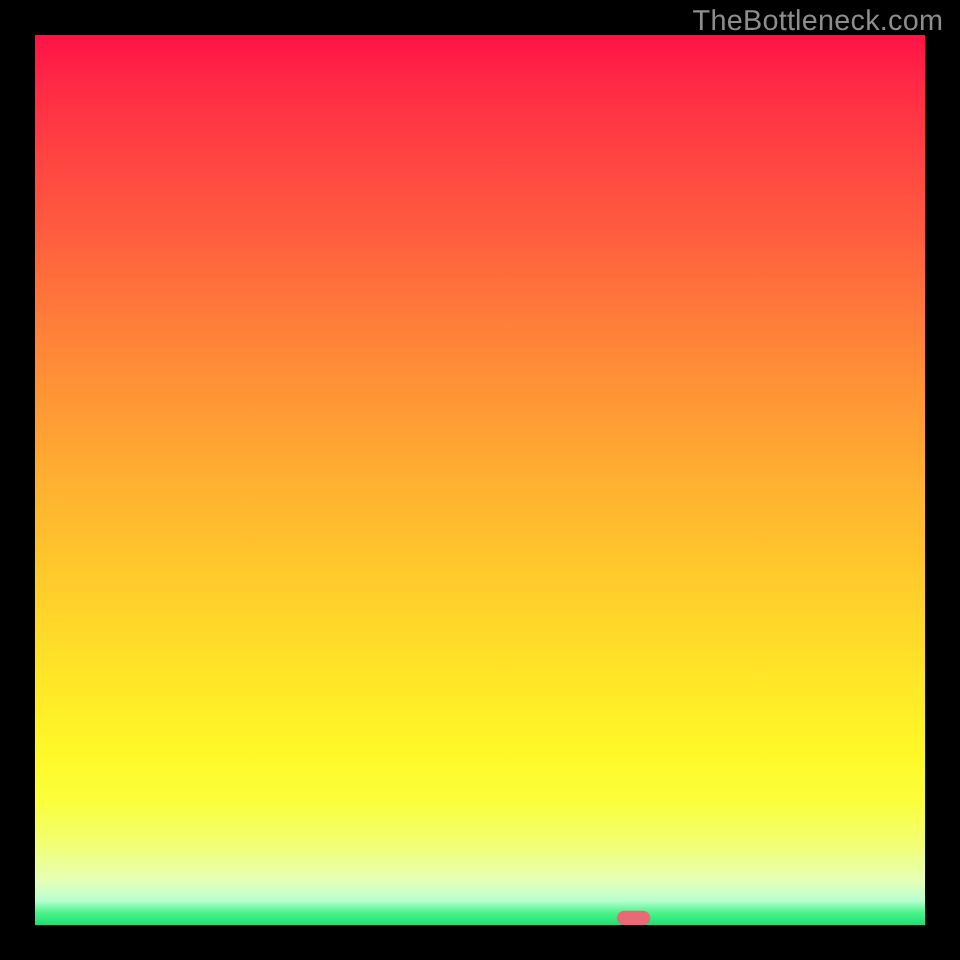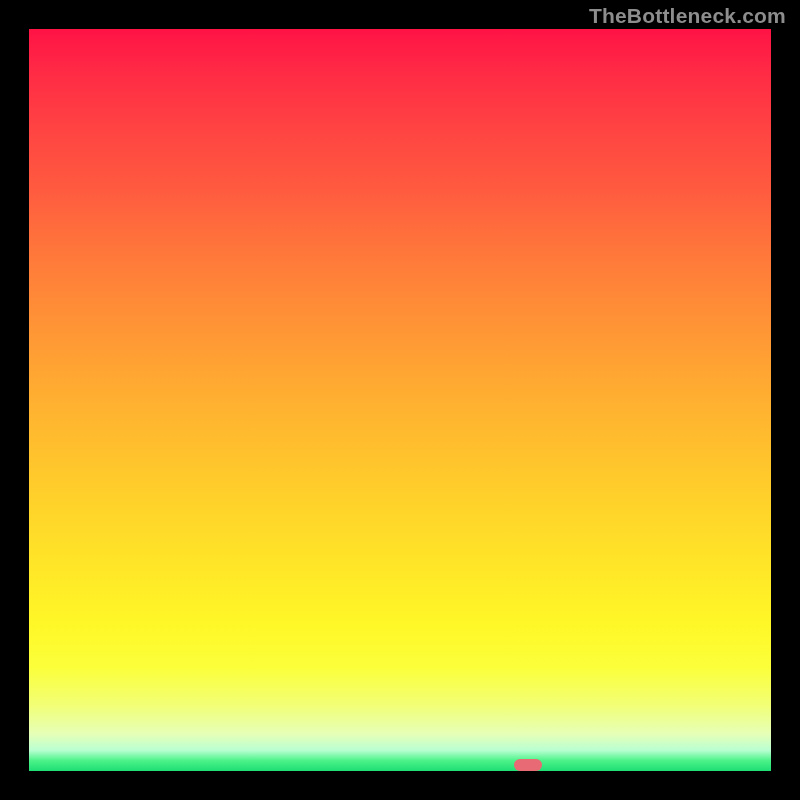--- a/index.html
+++ b/index.html
@@ -16,22 +16,22 @@
     left: 0;
     width: 800px;
     height: 800px;
     background: #000;
   }
   .watermark {
     position: absolute;
     top: 4px;
     right: 14px;
     font-family: Arial, Helvetica, sans-serif;
-    font-size: 21px;
-    font-weight: 700;
+    font-size: 24px;
+    font-weight: 400;
     color: #8d8d8d;
     letter-spacing: 0.2px;
     user-select: none;
   }
   .plot {
     position: absolute;
     left: 29px;
     top: 29px;
     width: 742px;
     height: 742px;

